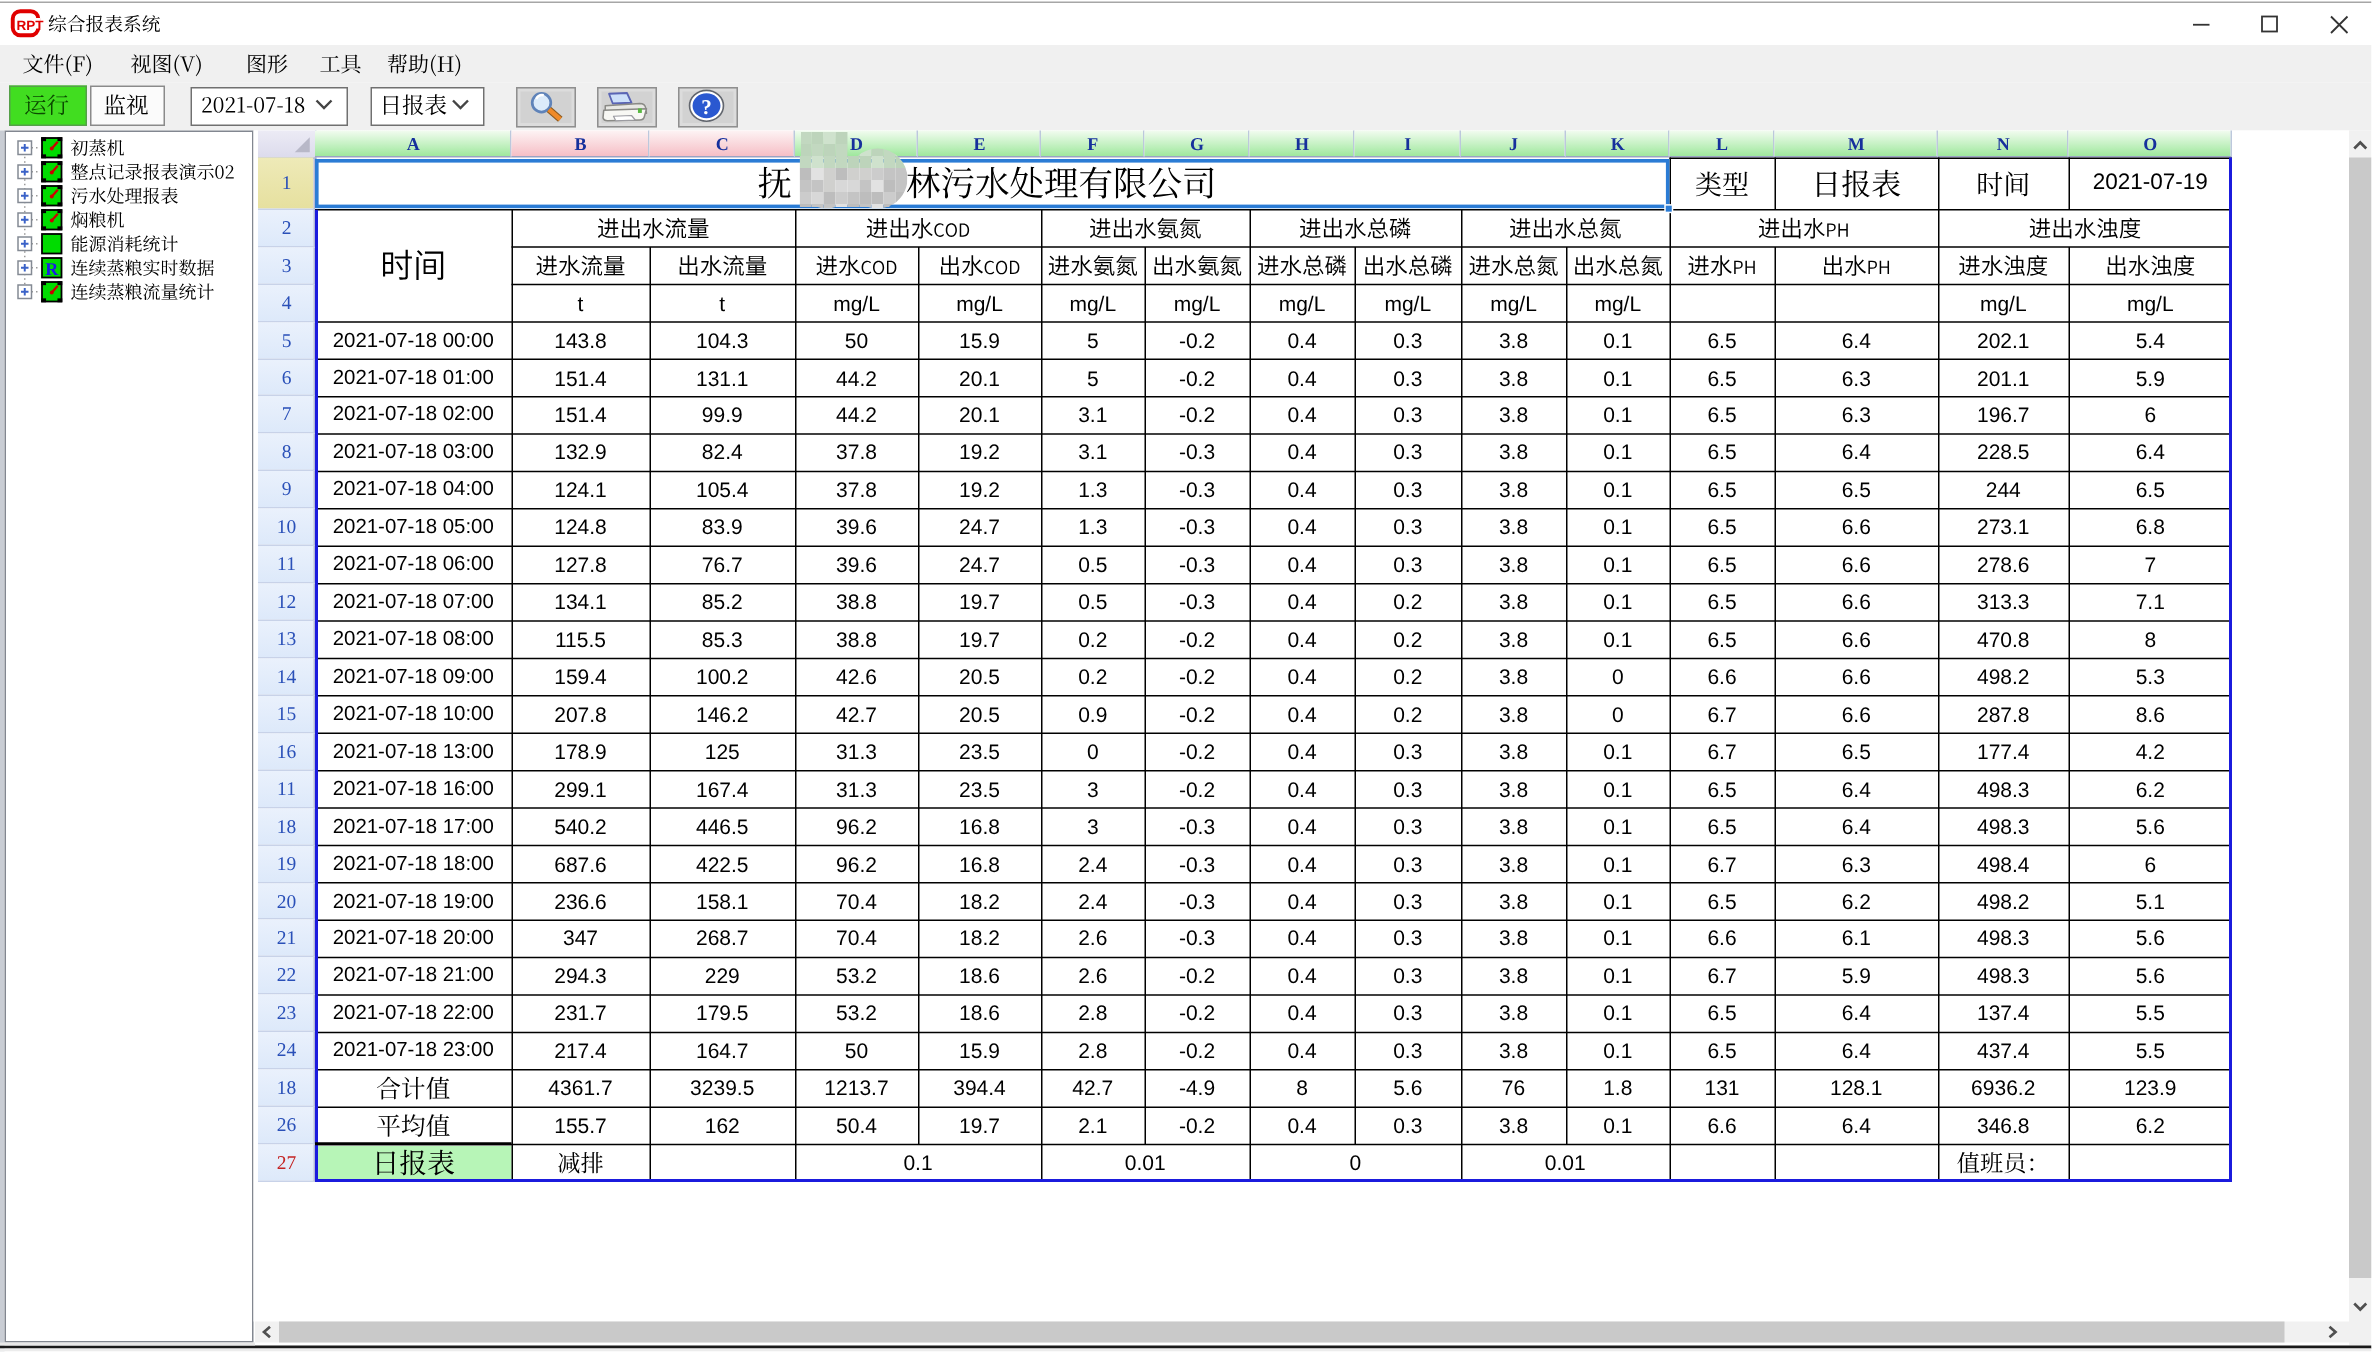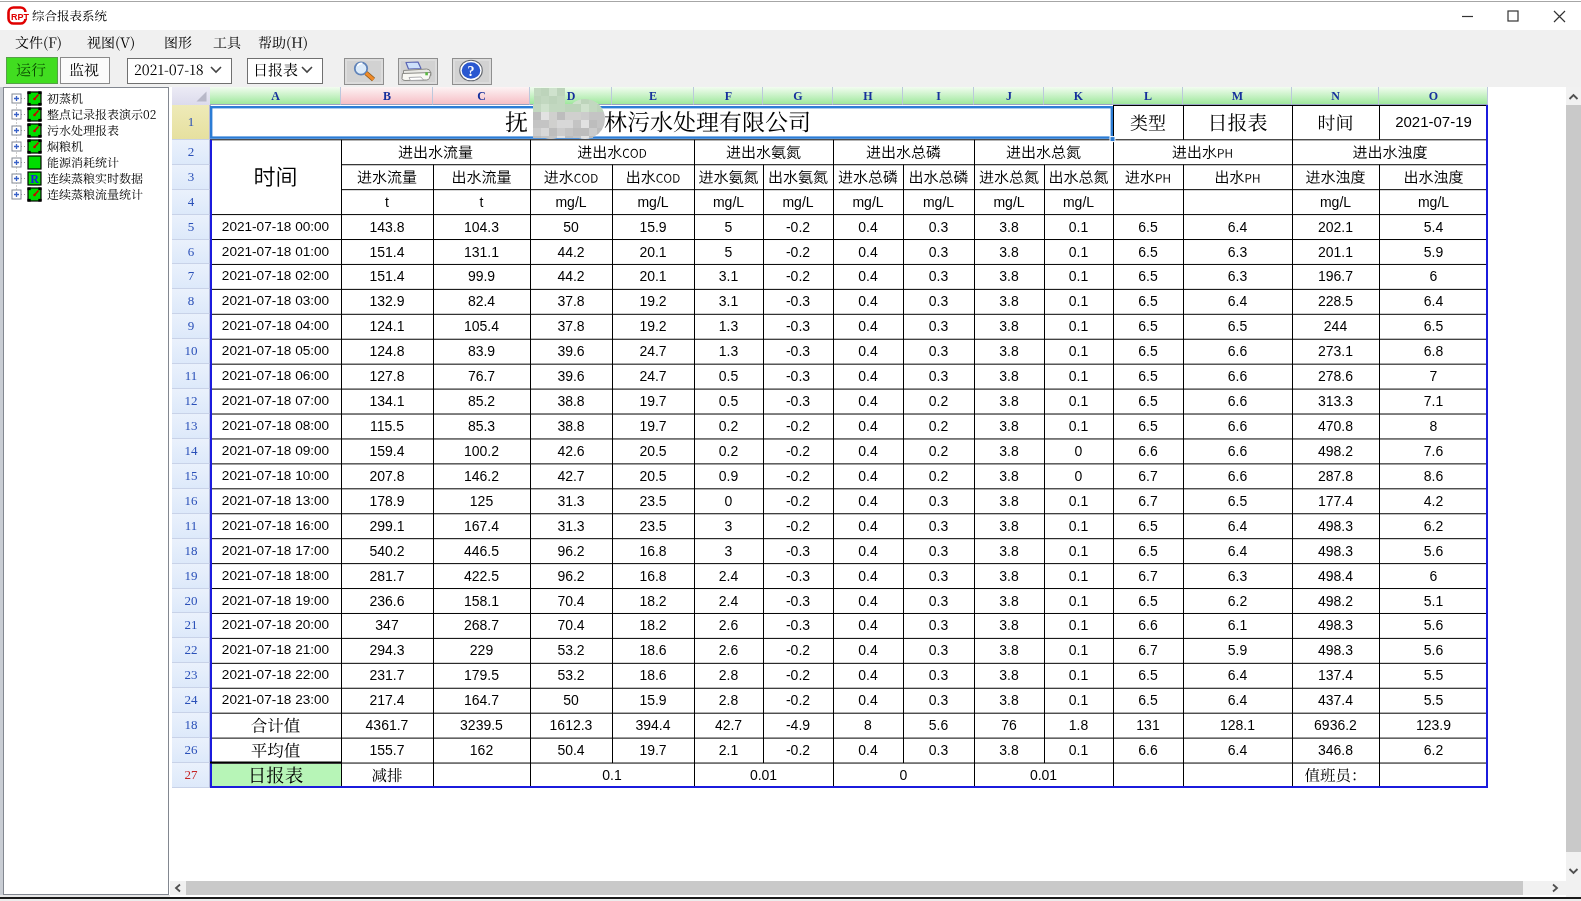--- a/index.html
+++ b/index.html
@@ -255,21 +255,21 @@
 <div style="position:absolute;left:612px;top:438.96px;width:82px;height:24.93px;line-height:24.93px;text-align:center;font-family:&quot;Liberation Sans&quot;;font-size:14px;color:#000">20.5</div>
 <div style="position:absolute;left:694px;top:438.96px;width:69px;height:24.93px;line-height:24.93px;text-align:center;font-family:&quot;Liberation Sans&quot;;font-size:14px;color:#000">0.2</div>
 <div style="position:absolute;left:763px;top:438.96px;width:70px;height:24.93px;line-height:24.93px;text-align:center;font-family:&quot;Liberation Sans&quot;;font-size:14px;color:#000">-0.2</div>
 <div style="position:absolute;left:833px;top:438.96px;width:70px;height:24.93px;line-height:24.93px;text-align:center;font-family:&quot;Liberation Sans&quot;;font-size:14px;color:#000">0.4</div>
 <div style="position:absolute;left:903px;top:438.96px;width:71px;height:24.93px;line-height:24.93px;text-align:center;font-family:&quot;Liberation Sans&quot;;font-size:14px;color:#000">0.2</div>
 <div style="position:absolute;left:974px;top:438.96px;width:70px;height:24.93px;line-height:24.93px;text-align:center;font-family:&quot;Liberation Sans&quot;;font-size:14px;color:#000">3.8</div>
 <div style="position:absolute;left:1044px;top:438.96px;width:69px;height:24.93px;line-height:24.93px;text-align:center;font-family:&quot;Liberation Sans&quot;;font-size:14px;color:#000">0</div>
 <div style="position:absolute;left:1113px;top:438.96px;width:70px;height:24.93px;line-height:24.93px;text-align:center;font-family:&quot;Liberation Sans&quot;;font-size:14px;color:#000">6.6</div>
 <div style="position:absolute;left:1183px;top:438.96px;width:109px;height:24.93px;line-height:24.93px;text-align:center;font-family:&quot;Liberation Sans&quot;;font-size:14px;color:#000">6.6</div>
 <div style="position:absolute;left:1292px;top:438.96px;width:87px;height:24.93px;line-height:24.93px;text-align:center;font-family:&quot;Liberation Sans&quot;;font-size:14px;color:#000">498.2</div>
-<div style="position:absolute;left:1379px;top:438.96px;width:109px;height:24.93px;line-height:24.93px;text-align:center;font-family:&quot;Liberation Sans&quot;;font-size:14px;color:#000">7.6</div>
+<div style="position:absolute;left:1379px;top:438.96px;width:109px;height:24.93px;line-height:24.93px;text-align:center;font-family:&quot;Liberation Sans&quot;;font-size:14px;color:#000">5.3</div>
 <div style="position:absolute;left:210px;top:463.89px;width:131px;height:24.93px;line-height:24.93px;text-align:center;font-family:&quot;Liberation Sans&quot;;font-size:13.6px;color:#000">2021-07-18 10:00</div>
 <div style="position:absolute;left:341px;top:463.89px;width:92px;height:24.93px;line-height:24.93px;text-align:center;font-family:&quot;Liberation Sans&quot;;font-size:14px;color:#000">207.8</div>
 <div style="position:absolute;left:433px;top:463.89px;width:97px;height:24.93px;line-height:24.93px;text-align:center;font-family:&quot;Liberation Sans&quot;;font-size:14px;color:#000">146.2</div>
 <div style="position:absolute;left:530px;top:463.89px;width:82px;height:24.93px;line-height:24.93px;text-align:center;font-family:&quot;Liberation Sans&quot;;font-size:14px;color:#000">42.7</div>
 <div style="position:absolute;left:612px;top:463.89px;width:82px;height:24.93px;line-height:24.93px;text-align:center;font-family:&quot;Liberation Sans&quot;;font-size:14px;color:#000">20.5</div>
 <div style="position:absolute;left:694px;top:463.89px;width:69px;height:24.93px;line-height:24.93px;text-align:center;font-family:&quot;Liberation Sans&quot;;font-size:14px;color:#000">0.9</div>
 <div style="position:absolute;left:763px;top:463.89px;width:70px;height:24.93px;line-height:24.93px;text-align:center;font-family:&quot;Liberation Sans&quot;;font-size:14px;color:#000">-0.2</div>
 <div style="position:absolute;left:833px;top:463.89px;width:70px;height:24.93px;line-height:24.93px;text-align:center;font-family:&quot;Liberation Sans&quot;;font-size:14px;color:#000">0.4</div>
 <div style="position:absolute;left:903px;top:463.89px;width:71px;height:24.93px;line-height:24.93px;text-align:center;font-family:&quot;Liberation Sans&quot;;font-size:14px;color:#000">0.2</div>
 <div style="position:absolute;left:974px;top:463.89px;width:70px;height:24.93px;line-height:24.93px;text-align:center;font-family:&quot;Liberation Sans&quot;;font-size:14px;color:#000">3.8</div>
@@ -317,21 +317,21 @@
 <div style="position:absolute;left:763px;top:538.6800000000001px;width:70px;height:24.93px;line-height:24.93px;text-align:center;font-family:&quot;Liberation Sans&quot;;font-size:14px;color:#000">-0.3</div>
 <div style="position:absolute;left:833px;top:538.6800000000001px;width:70px;height:24.93px;line-height:24.93px;text-align:center;font-family:&quot;Liberation Sans&quot;;font-size:14px;color:#000">0.4</div>
 <div style="position:absolute;left:903px;top:538.6800000000001px;width:71px;height:24.93px;line-height:24.93px;text-align:center;font-family:&quot;Liberation Sans&quot;;font-size:14px;color:#000">0.3</div>
 <div style="position:absolute;left:974px;top:538.6800000000001px;width:70px;height:24.93px;line-height:24.93px;text-align:center;font-family:&quot;Liberation Sans&quot;;font-size:14px;color:#000">3.8</div>
 <div style="position:absolute;left:1044px;top:538.6800000000001px;width:69px;height:24.93px;line-height:24.93px;text-align:center;font-family:&quot;Liberation Sans&quot;;font-size:14px;color:#000">0.1</div>
 <div style="position:absolute;left:1113px;top:538.6800000000001px;width:70px;height:24.93px;line-height:24.93px;text-align:center;font-family:&quot;Liberation Sans&quot;;font-size:14px;color:#000">6.5</div>
 <div style="position:absolute;left:1183px;top:538.6800000000001px;width:109px;height:24.93px;line-height:24.93px;text-align:center;font-family:&quot;Liberation Sans&quot;;font-size:14px;color:#000">6.4</div>
 <div style="position:absolute;left:1292px;top:538.6800000000001px;width:87px;height:24.93px;line-height:24.93px;text-align:center;font-family:&quot;Liberation Sans&quot;;font-size:14px;color:#000">498.3</div>
 <div style="position:absolute;left:1379px;top:538.6800000000001px;width:109px;height:24.93px;line-height:24.93px;text-align:center;font-family:&quot;Liberation Sans&quot;;font-size:14px;color:#000">5.6</div>
 <div style="position:absolute;left:210px;top:563.61px;width:131px;height:24.93px;line-height:24.93px;text-align:center;font-family:&quot;Liberation Sans&quot;;font-size:13.6px;color:#000">2021-07-18 18:00</div>
-<div style="position:absolute;left:341px;top:563.61px;width:92px;height:24.93px;line-height:24.93px;text-align:center;font-family:&quot;Liberation Sans&quot;;font-size:14px;color:#000">281.7</div>
+<div style="position:absolute;left:341px;top:563.61px;width:92px;height:24.93px;line-height:24.93px;text-align:center;font-family:&quot;Liberation Sans&quot;;font-size:14px;color:#000">687.6</div>
 <div style="position:absolute;left:433px;top:563.61px;width:97px;height:24.93px;line-height:24.93px;text-align:center;font-family:&quot;Liberation Sans&quot;;font-size:14px;color:#000">422.5</div>
 <div style="position:absolute;left:530px;top:563.61px;width:82px;height:24.93px;line-height:24.93px;text-align:center;font-family:&quot;Liberation Sans&quot;;font-size:14px;color:#000">96.2</div>
 <div style="position:absolute;left:612px;top:563.61px;width:82px;height:24.93px;line-height:24.93px;text-align:center;font-family:&quot;Liberation Sans&quot;;font-size:14px;color:#000">16.8</div>
 <div style="position:absolute;left:694px;top:563.61px;width:69px;height:24.93px;line-height:24.93px;text-align:center;font-family:&quot;Liberation Sans&quot;;font-size:14px;color:#000">2.4</div>
 <div style="position:absolute;left:763px;top:563.61px;width:70px;height:24.93px;line-height:24.93px;text-align:center;font-family:&quot;Liberation Sans&quot;;font-size:14px;color:#000">-0.3</div>
 <div style="position:absolute;left:833px;top:563.61px;width:70px;height:24.93px;line-height:24.93px;text-align:center;font-family:&quot;Liberation Sans&quot;;font-size:14px;color:#000">0.4</div>
 <div style="position:absolute;left:903px;top:563.61px;width:71px;height:24.93px;line-height:24.93px;text-align:center;font-family:&quot;Liberation Sans&quot;;font-size:14px;color:#000">0.3</div>
 <div style="position:absolute;left:974px;top:563.61px;width:70px;height:24.93px;line-height:24.93px;text-align:center;font-family:&quot;Liberation Sans&quot;;font-size:14px;color:#000">3.8</div>
 <div style="position:absolute;left:1044px;top:563.61px;width:69px;height:24.93px;line-height:24.93px;text-align:center;font-family:&quot;Liberation Sans&quot;;font-size:14px;color:#000">0.1</div>
 <div style="position:absolute;left:1113px;top:563.61px;width:70px;height:24.93px;line-height:24.93px;text-align:center;font-family:&quot;Liberation Sans&quot;;font-size:14px;color:#000">6.7</div>
@@ -408,21 +408,21 @@
 <div style="position:absolute;left:833px;top:688.26px;width:70px;height:24.93px;line-height:24.93px;text-align:center;font-family:&quot;Liberation Sans&quot;;font-size:14px;color:#000">0.4</div>
 <div style="position:absolute;left:903px;top:688.26px;width:71px;height:24.93px;line-height:24.93px;text-align:center;font-family:&quot;Liberation Sans&quot;;font-size:14px;color:#000">0.3</div>
 <div style="position:absolute;left:974px;top:688.26px;width:70px;height:24.93px;line-height:24.93px;text-align:center;font-family:&quot;Liberation Sans&quot;;font-size:14px;color:#000">3.8</div>
 <div style="position:absolute;left:1044px;top:688.26px;width:69px;height:24.93px;line-height:24.93px;text-align:center;font-family:&quot;Liberation Sans&quot;;font-size:14px;color:#000">0.1</div>
 <div style="position:absolute;left:1113px;top:688.26px;width:70px;height:24.93px;line-height:24.93px;text-align:center;font-family:&quot;Liberation Sans&quot;;font-size:14px;color:#000">6.5</div>
 <div style="position:absolute;left:1183px;top:688.26px;width:109px;height:24.93px;line-height:24.93px;text-align:center;font-family:&quot;Liberation Sans&quot;;font-size:14px;color:#000">6.4</div>
 <div style="position:absolute;left:1292px;top:688.26px;width:87px;height:24.93px;line-height:24.93px;text-align:center;font-family:&quot;Liberation Sans&quot;;font-size:14px;color:#000">437.4</div>
 <div style="position:absolute;left:1379px;top:688.26px;width:109px;height:24.93px;line-height:24.93px;text-align:center;font-family:&quot;Liberation Sans&quot;;font-size:14px;color:#000">5.5</div>
 <div style="position:absolute;left:341px;top:713.19px;width:92px;height:24.93px;line-height:24.93px;text-align:center;font-family:&quot;Liberation Sans&quot;;font-size:14px;color:#000">4361.7</div>
 <div style="position:absolute;left:433px;top:713.19px;width:97px;height:24.93px;line-height:24.93px;text-align:center;font-family:&quot;Liberation Sans&quot;;font-size:14px;color:#000">3239.5</div>
-<div style="position:absolute;left:530px;top:713.19px;width:82px;height:24.93px;line-height:24.93px;text-align:center;font-family:&quot;Liberation Sans&quot;;font-size:14px;color:#000">1612.3</div>
+<div style="position:absolute;left:530px;top:713.19px;width:82px;height:24.93px;line-height:24.93px;text-align:center;font-family:&quot;Liberation Sans&quot;;font-size:14px;color:#000">1213.7</div>
 <div style="position:absolute;left:612px;top:713.19px;width:82px;height:24.93px;line-height:24.93px;text-align:center;font-family:&quot;Liberation Sans&quot;;font-size:14px;color:#000">394.4</div>
 <div style="position:absolute;left:694px;top:713.19px;width:69px;height:24.93px;line-height:24.93px;text-align:center;font-family:&quot;Liberation Sans&quot;;font-size:14px;color:#000">42.7</div>
 <div style="position:absolute;left:763px;top:713.19px;width:70px;height:24.93px;line-height:24.93px;text-align:center;font-family:&quot;Liberation Sans&quot;;font-size:14px;color:#000">-4.9</div>
 <div style="position:absolute;left:833px;top:713.19px;width:70px;height:24.93px;line-height:24.93px;text-align:center;font-family:&quot;Liberation Sans&quot;;font-size:14px;color:#000">8</div>
 <div style="position:absolute;left:903px;top:713.19px;width:71px;height:24.93px;line-height:24.93px;text-align:center;font-family:&quot;Liberation Sans&quot;;font-size:14px;color:#000">5.6</div>
 <div style="position:absolute;left:974px;top:713.19px;width:70px;height:24.93px;line-height:24.93px;text-align:center;font-family:&quot;Liberation Sans&quot;;font-size:14px;color:#000">76</div>
 <div style="position:absolute;left:1044px;top:713.19px;width:69px;height:24.93px;line-height:24.93px;text-align:center;font-family:&quot;Liberation Sans&quot;;font-size:14px;color:#000">1.8</div>
 <div style="position:absolute;left:1113px;top:713.19px;width:70px;height:24.93px;line-height:24.93px;text-align:center;font-family:&quot;Liberation Sans&quot;;font-size:14px;color:#000">131</div>
 <div style="position:absolute;left:1183px;top:713.19px;width:109px;height:24.93px;line-height:24.93px;text-align:center;font-family:&quot;Liberation Sans&quot;;font-size:14px;color:#000">128.1</div>
 <div style="position:absolute;left:1292px;top:713.19px;width:87px;height:24.93px;line-height:24.93px;text-align:center;font-family:&quot;Liberation Sans&quot;;font-size:14px;color:#000">6936.2</div>

